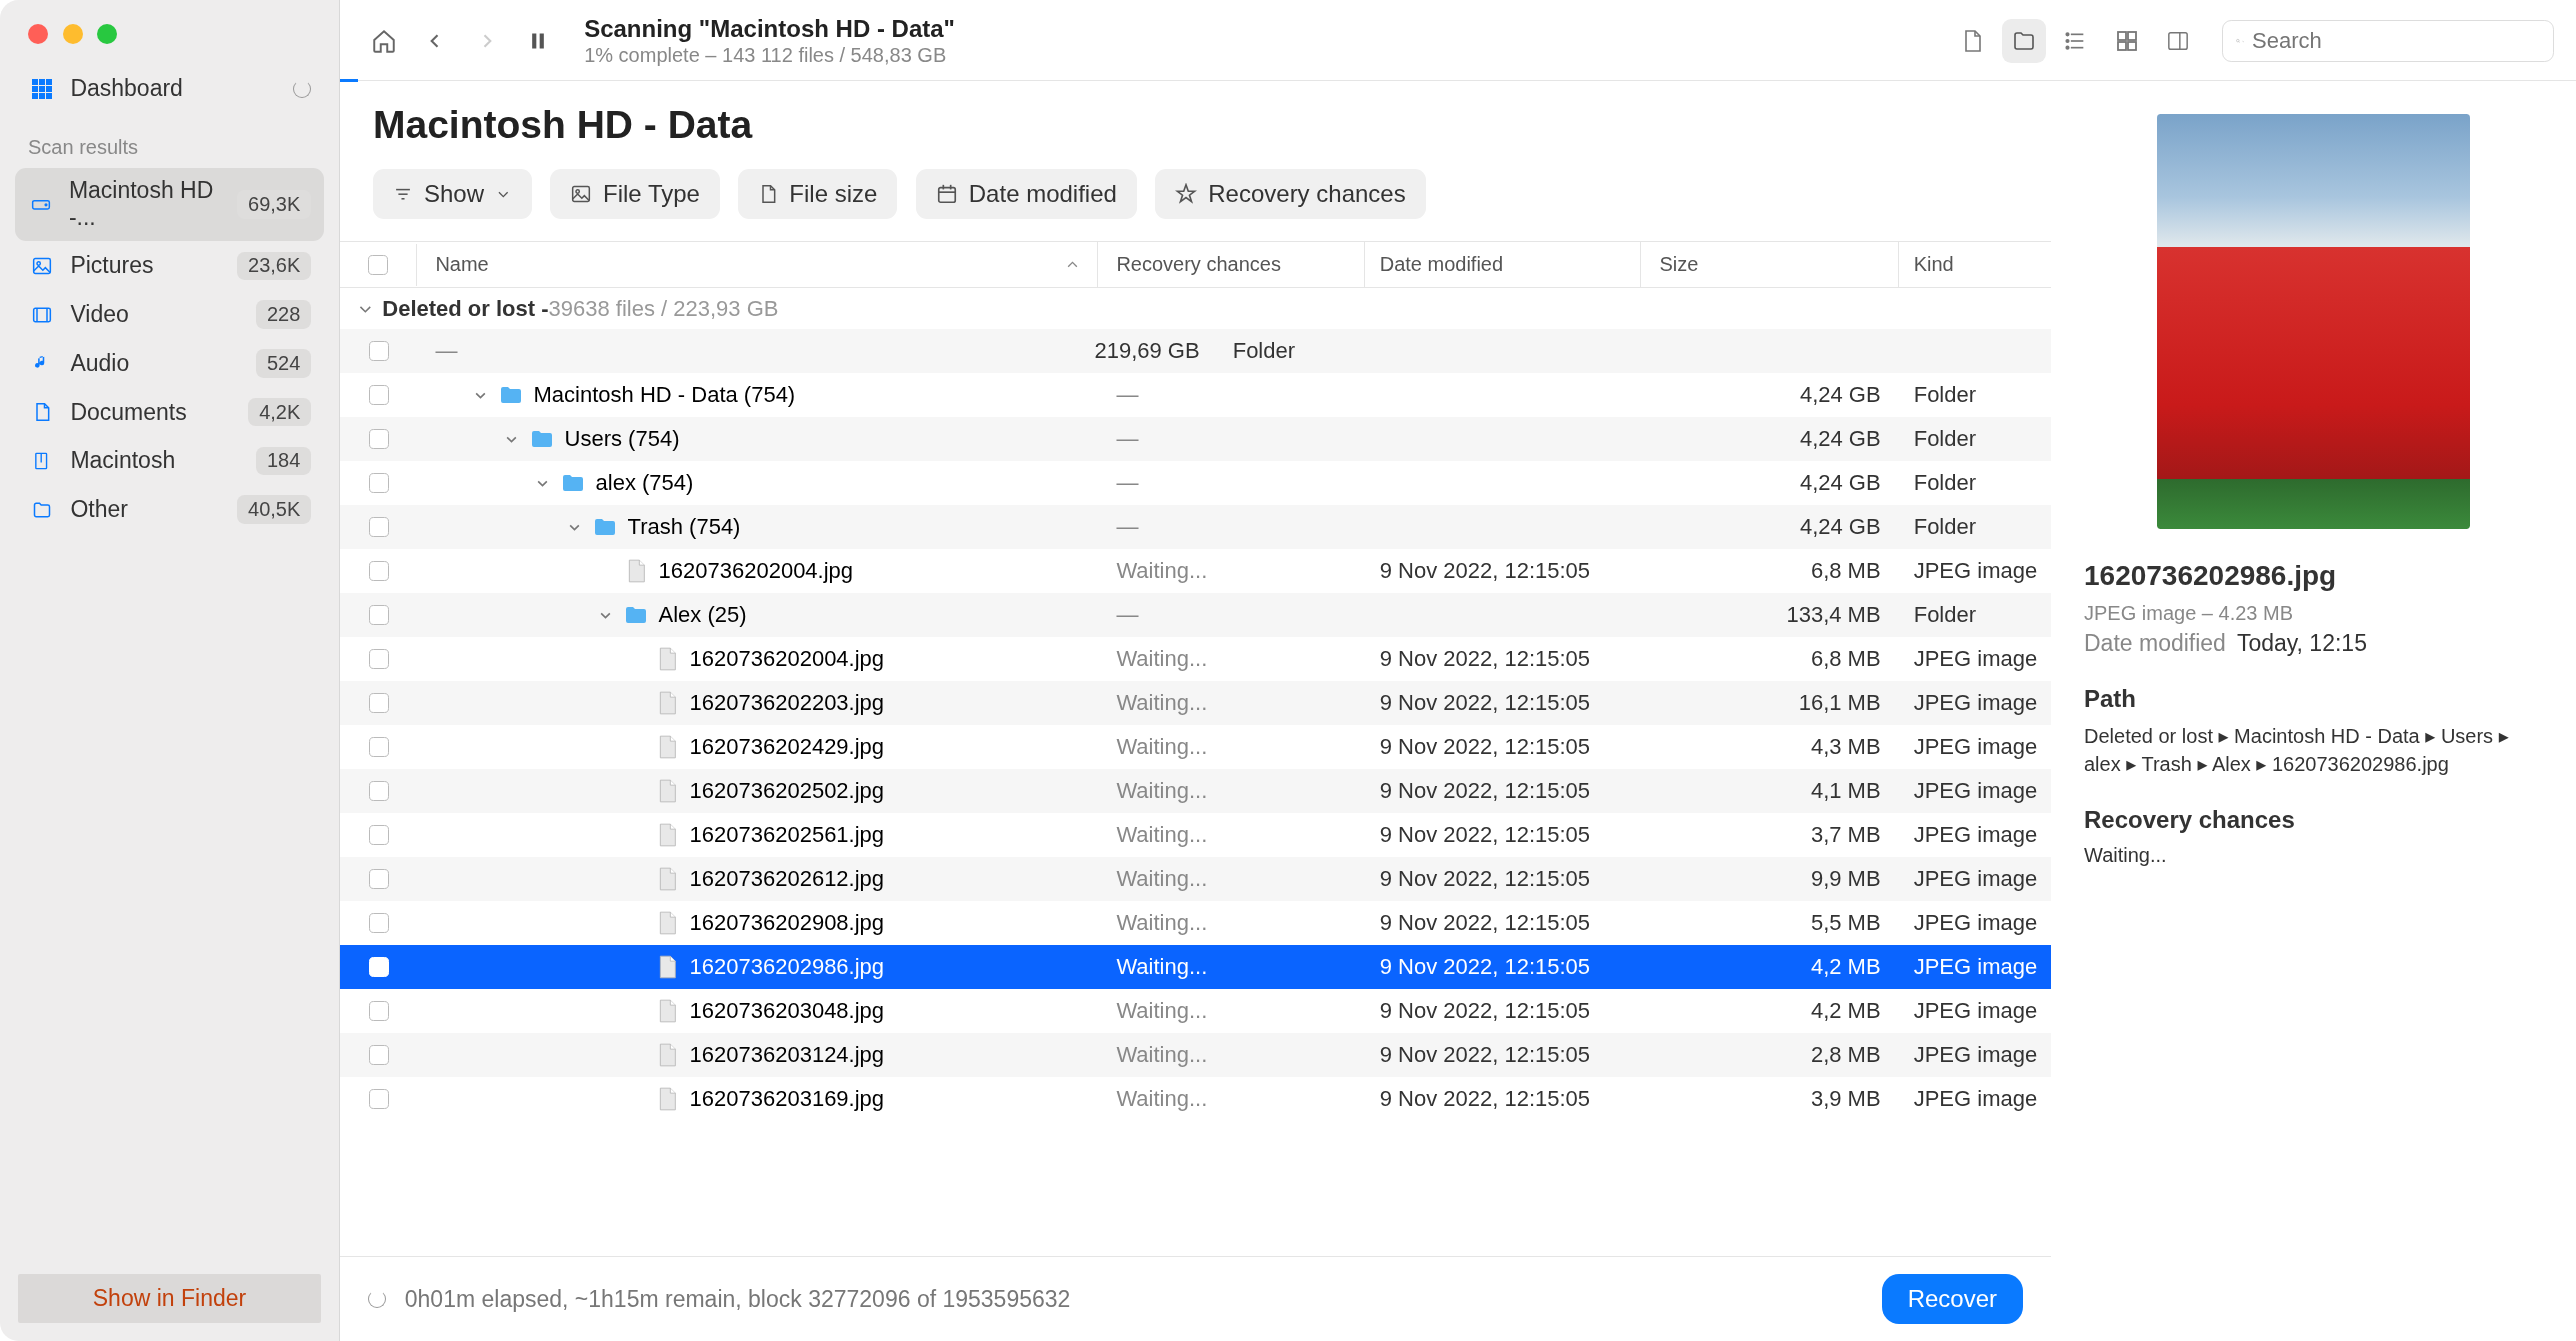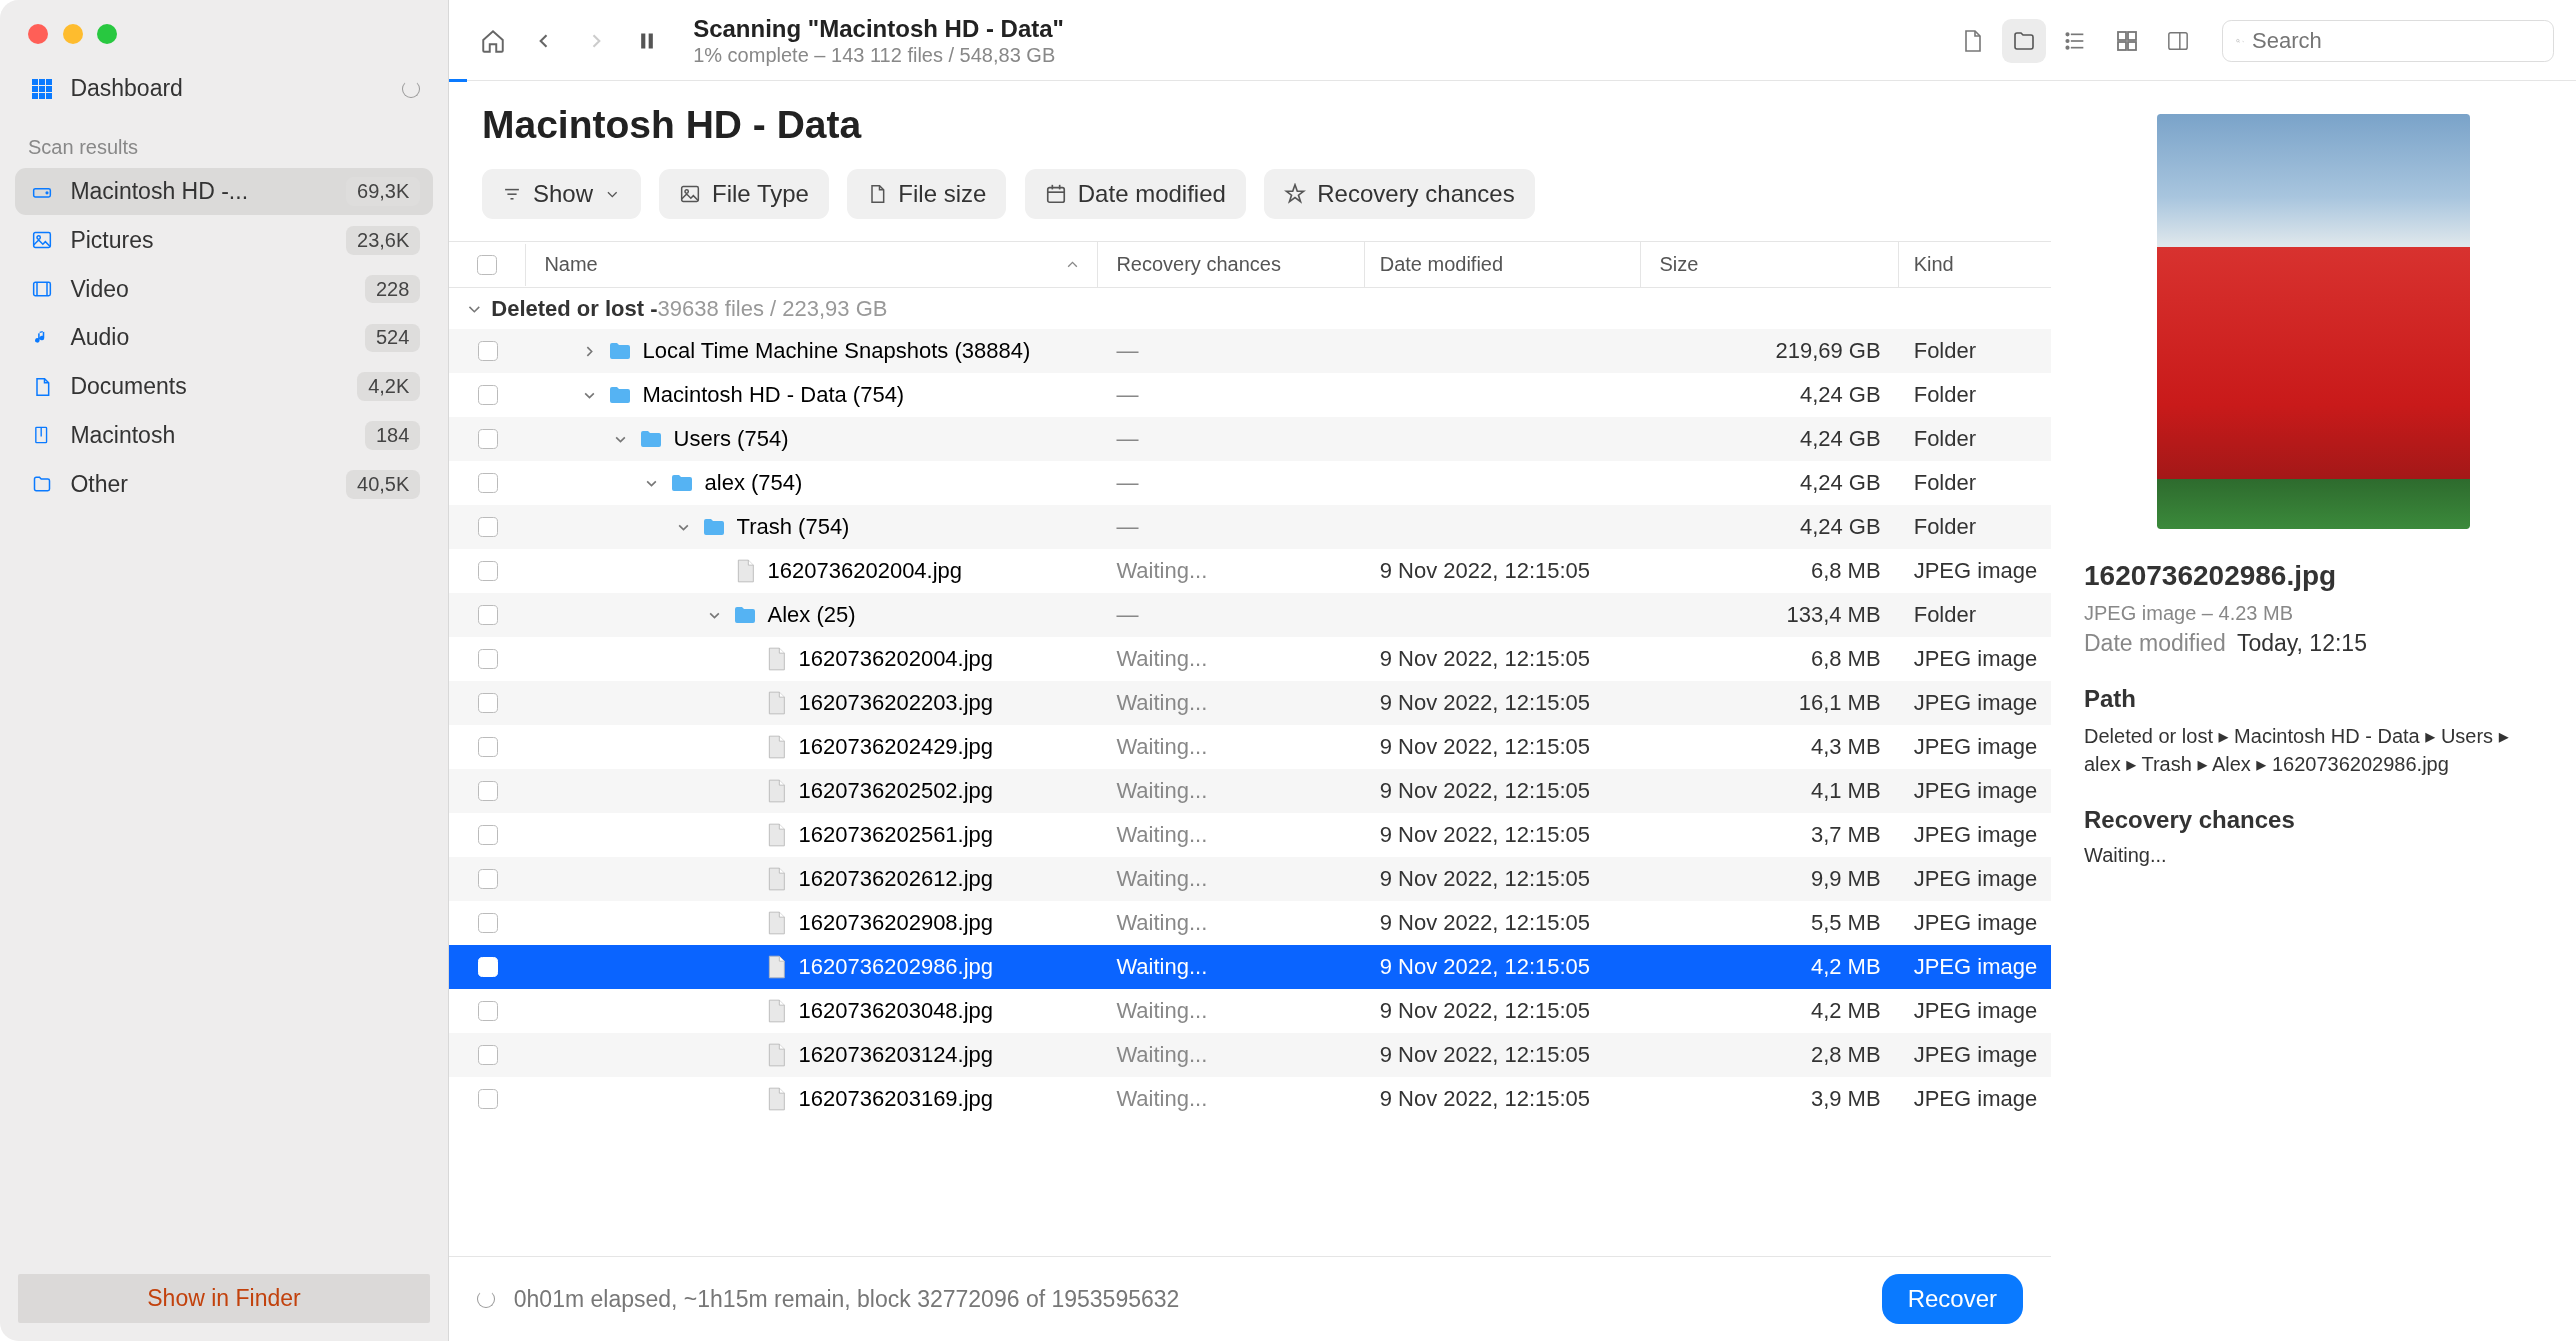--- a/index.html
+++ b/index.html
@@ -1,18 +1,18 @@
 <!DOCTYPE html>
 <html style="font-size:14.7px"><head>
 <meta charset="utf-8">
 <style>
 *{margin:0;padding:0;box-sizing:border-box;font-family:-apple-system,BlinkMacSystemFont,"Segoe UI",sans-serif;-webkit-font-smoothing:antialiased}
 html,body{width:2576px;height:1341px;overflow:hidden}
 .app{display:flex;width:100%;height:100%;background:#fff;border-radius:18.4px;overflow:hidden}
-.sidebar{width:449px;background:#eeeded;display:flex;flex-direction:column;border-right:0.9px solid #d8d8d8}
+.sidebar{width:340px;background:#eeeded;display:flex;flex-direction:column;border-right:0.9px solid #d8d8d8}
 .traffic{display:flex;gap:14.7px;padding:24px 28px 20px}
 .dot{width:20px;height:20px;border-radius:50%}
 .red{background:#ff5f57}
 .yellow{background:#febc2e}
 .green{background:#28c840}
 .nav-item{display:flex;align-items:center;margin:1.8px 14.7px;padding:9.2px 13px;border-radius:11px;font-size:23px;color:#333;cursor:pointer}
 .nav-item.selected{background:#dbdad9}
 .nav-item .icon{width:28px;height:28px;margin-right:14.7px;display:flex;align-items:center;justify-content:center}
 .nav-item .spacer{flex:1}
 .spinner{width:18.4px;height:18.4px;border:1.8px solid #999;border-top-color:transparent;border-radius:50%;animation:spin 1s linear infinite}
@@ -337,34 +337,20 @@
               <path d="M4 8l8 8 8-8"></path>
             </svg>
           <span class="gtitle">Deleted or lost - </span>
           <span class="gmeta">39638 files / 223,93 GB</span>
         </div>
         <div class="rows" id="rows">
             <div class="row odd">
               <div class="col-check">
                 <div class="chk"></div>
               </div>
-              <div class="col-name">
-                <span class="indent" style="width:28px"></span>
-                <span class="disclosure">
-                  <svg width="13" height="13" viewBox="0 0 24 24" fill="none" stroke="currentColor" stroke-width="3">
-                    <path d="M8 4l8 8-8 8"></path>
-                  </svg>
-                </span>
-                <span class="ficon">
-                  <svg class="folder-icon" viewBox="0 0 24 20" fill="#55b3f3">
-                    <path d="M2 4a2 2 0 012-2h5l2 2h9a2 2 0 012 2v10a2 2 0 01-2 2H4a2 2 0 01-2-2V4z"></path>
-                  </svg>
-                </span>
-                <span>Local Time Machine Snapshots (38884)</span>
-              </div>
               <div class="col-rec">—</div>
               <div class="col-date"></div>
               <div class="col-size">219,69 GB</div>
               <div class="col-kind">Folder</div>
             </div>
             <div class="row">
               <div class="col-check">
                 <div class="chk"></div>
               </div>
               <div class="col-name">

